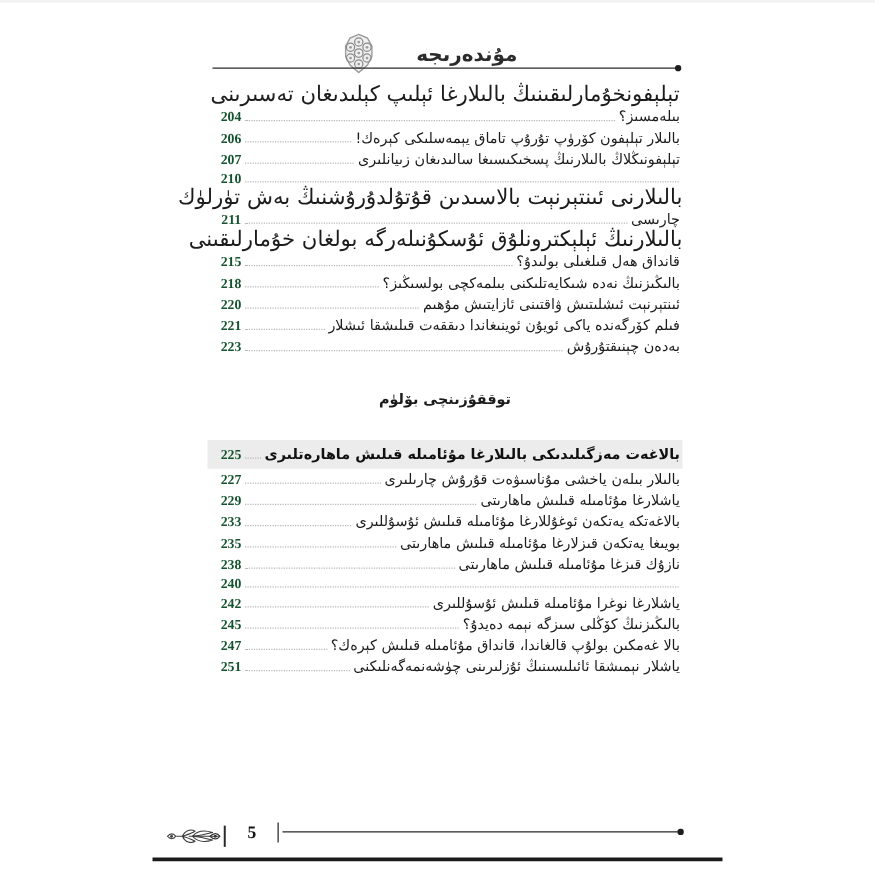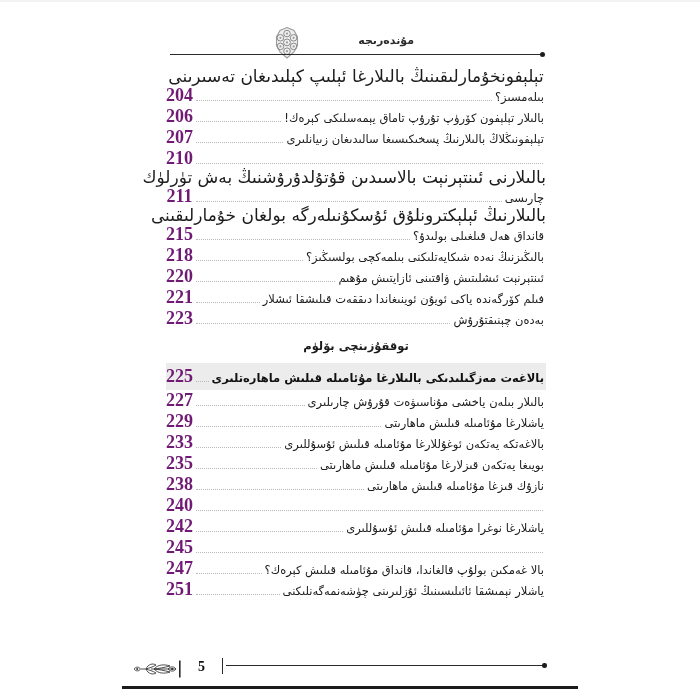--- a/index.html
+++ b/index.html
@@ -46,21 +46,21 @@
     position: absolute;
     right: 248px;
     top: 0px;
     width: 34px;
     height: 34px;
   }
   .header-title {
     position: absolute;
     right: 138px;
     top: 8px;
-    font-size: 11px;
+    font-size: 16px;
     font-weight: bold;
     color: #2b2b2b;
     direction: rtl;
     white-space: nowrap;
     letter-spacing: 0px;
   }
   .header-rule {
     position: absolute;
     left: 22px;
     top: 28px;
@@ -119,25 +119,25 @@
   .entry-dots {
     flex: 1 1 auto;
     min-width: 8px;
     border-bottom: 1px dotted #b9b9b9;
     margin: 0 3px 4px 3px;
     height: 9px;
   }
 
   .entry-page {
     flex: 0 0 auto;
-    font-size: 18px;
-    font-weight: bold;
-    color: #701a75;
+    font-size: 11px;
+    font-weight: bold;
+    color: #14532d;
     direction: ltr;
-    text-align: center;
+    text-align: right;
     min-width: 27px;
     font-family: "Liberation Serif", "DejaVu Serif", serif;
   }
 
   
   .entry-contline {
     direction: rtl;
     text-align: center;
     font-size: 17px;
     color: #1c1c1c;
@@ -164,21 +164,21 @@
     font-weight: bold;
   }
 
   
   .section-heading {
     text-align: center;
     direction: rtl;
     font-size: 11.5px;
     font-weight: bold;
     color: #1b1b1b;
-    margin: 0;
+    margin: 16px;
     line-height: 18px;
     white-space: nowrap;
   }
 
   
   .footer {
     position: absolute;
     left: 130px;
     top: 655px;
     width: 440px;
@@ -402,20 +402,21 @@
         </div>
         <div class="entry">
           <div class="entry-row">
             <span class="entry-title">ياشلارغا نوغرا مۇئامىلە قىلىش ئۇسۇللىرى</span>
             <span class="entry-dots"></span>
             <span class="entry-page">242</span>
           </div>
         </div>
         <div class="entry">
           <div class="entry-row">
+            <span class="entry-title">بالىڭىزنىڭ كۆڭلى سىزگە نېمە دەيدۇ؟</span>
             <span class="entry-dots"></span>
             <span class="entry-page">245</span>
           </div>
         </div>
         <div class="entry">
           <div class="entry-row">
             <span class="entry-title">بالا غەمكىن بولۇپ قالغاندا، قانداق مۇئامىلە قىلىش كېرەك؟</span>
             <span class="entry-dots"></span>
             <span class="entry-page">247</span>
           </div>

